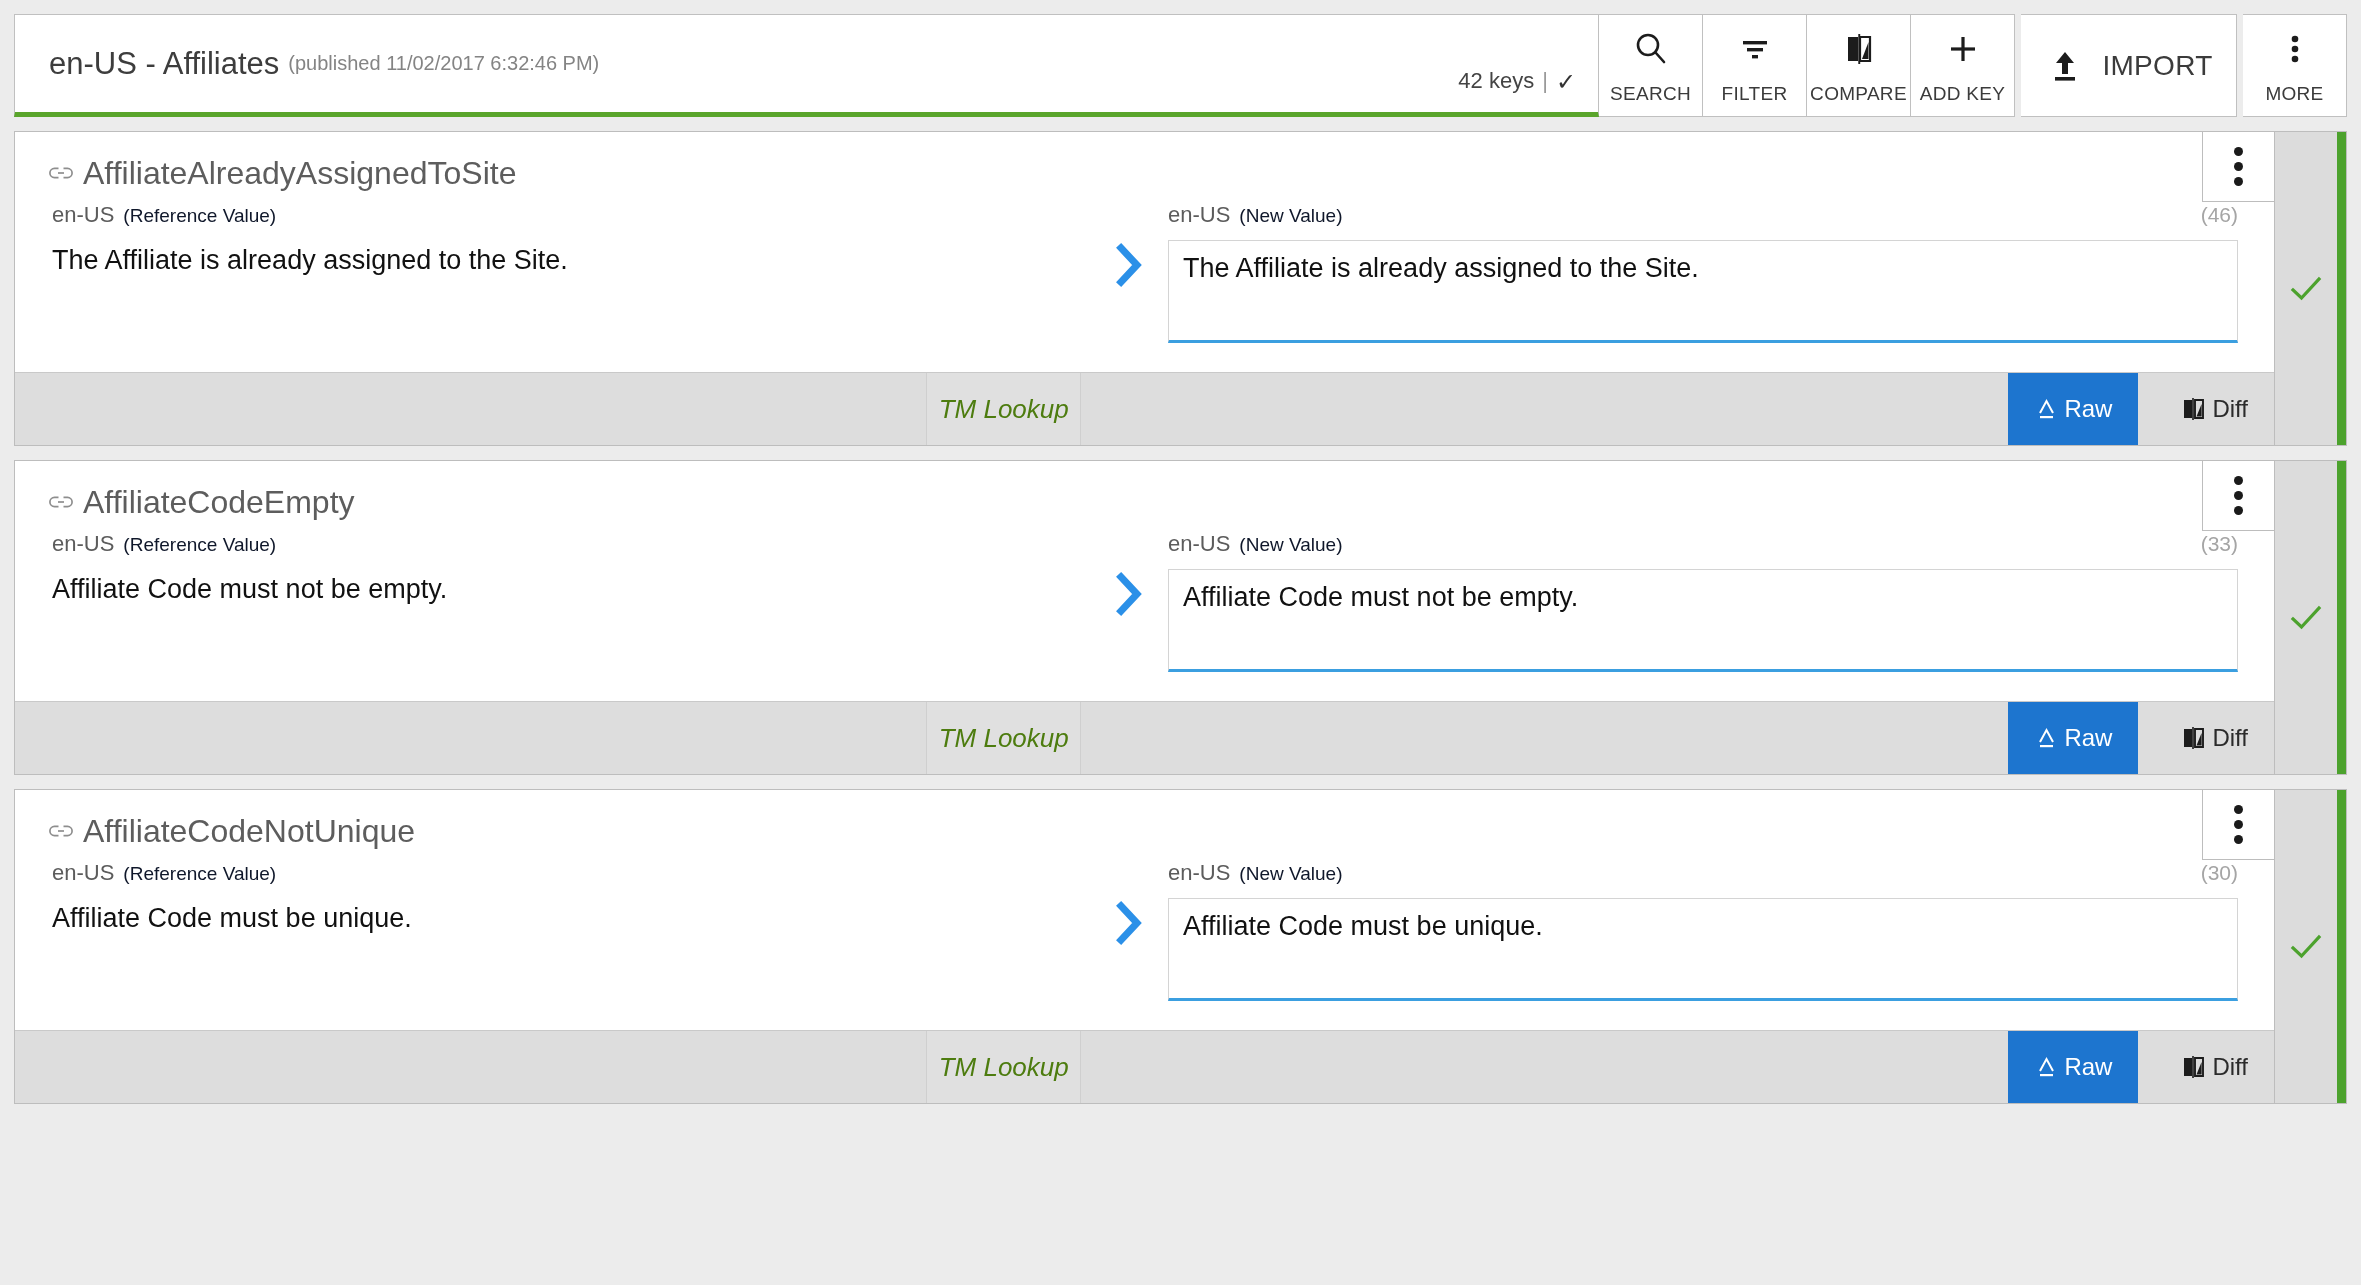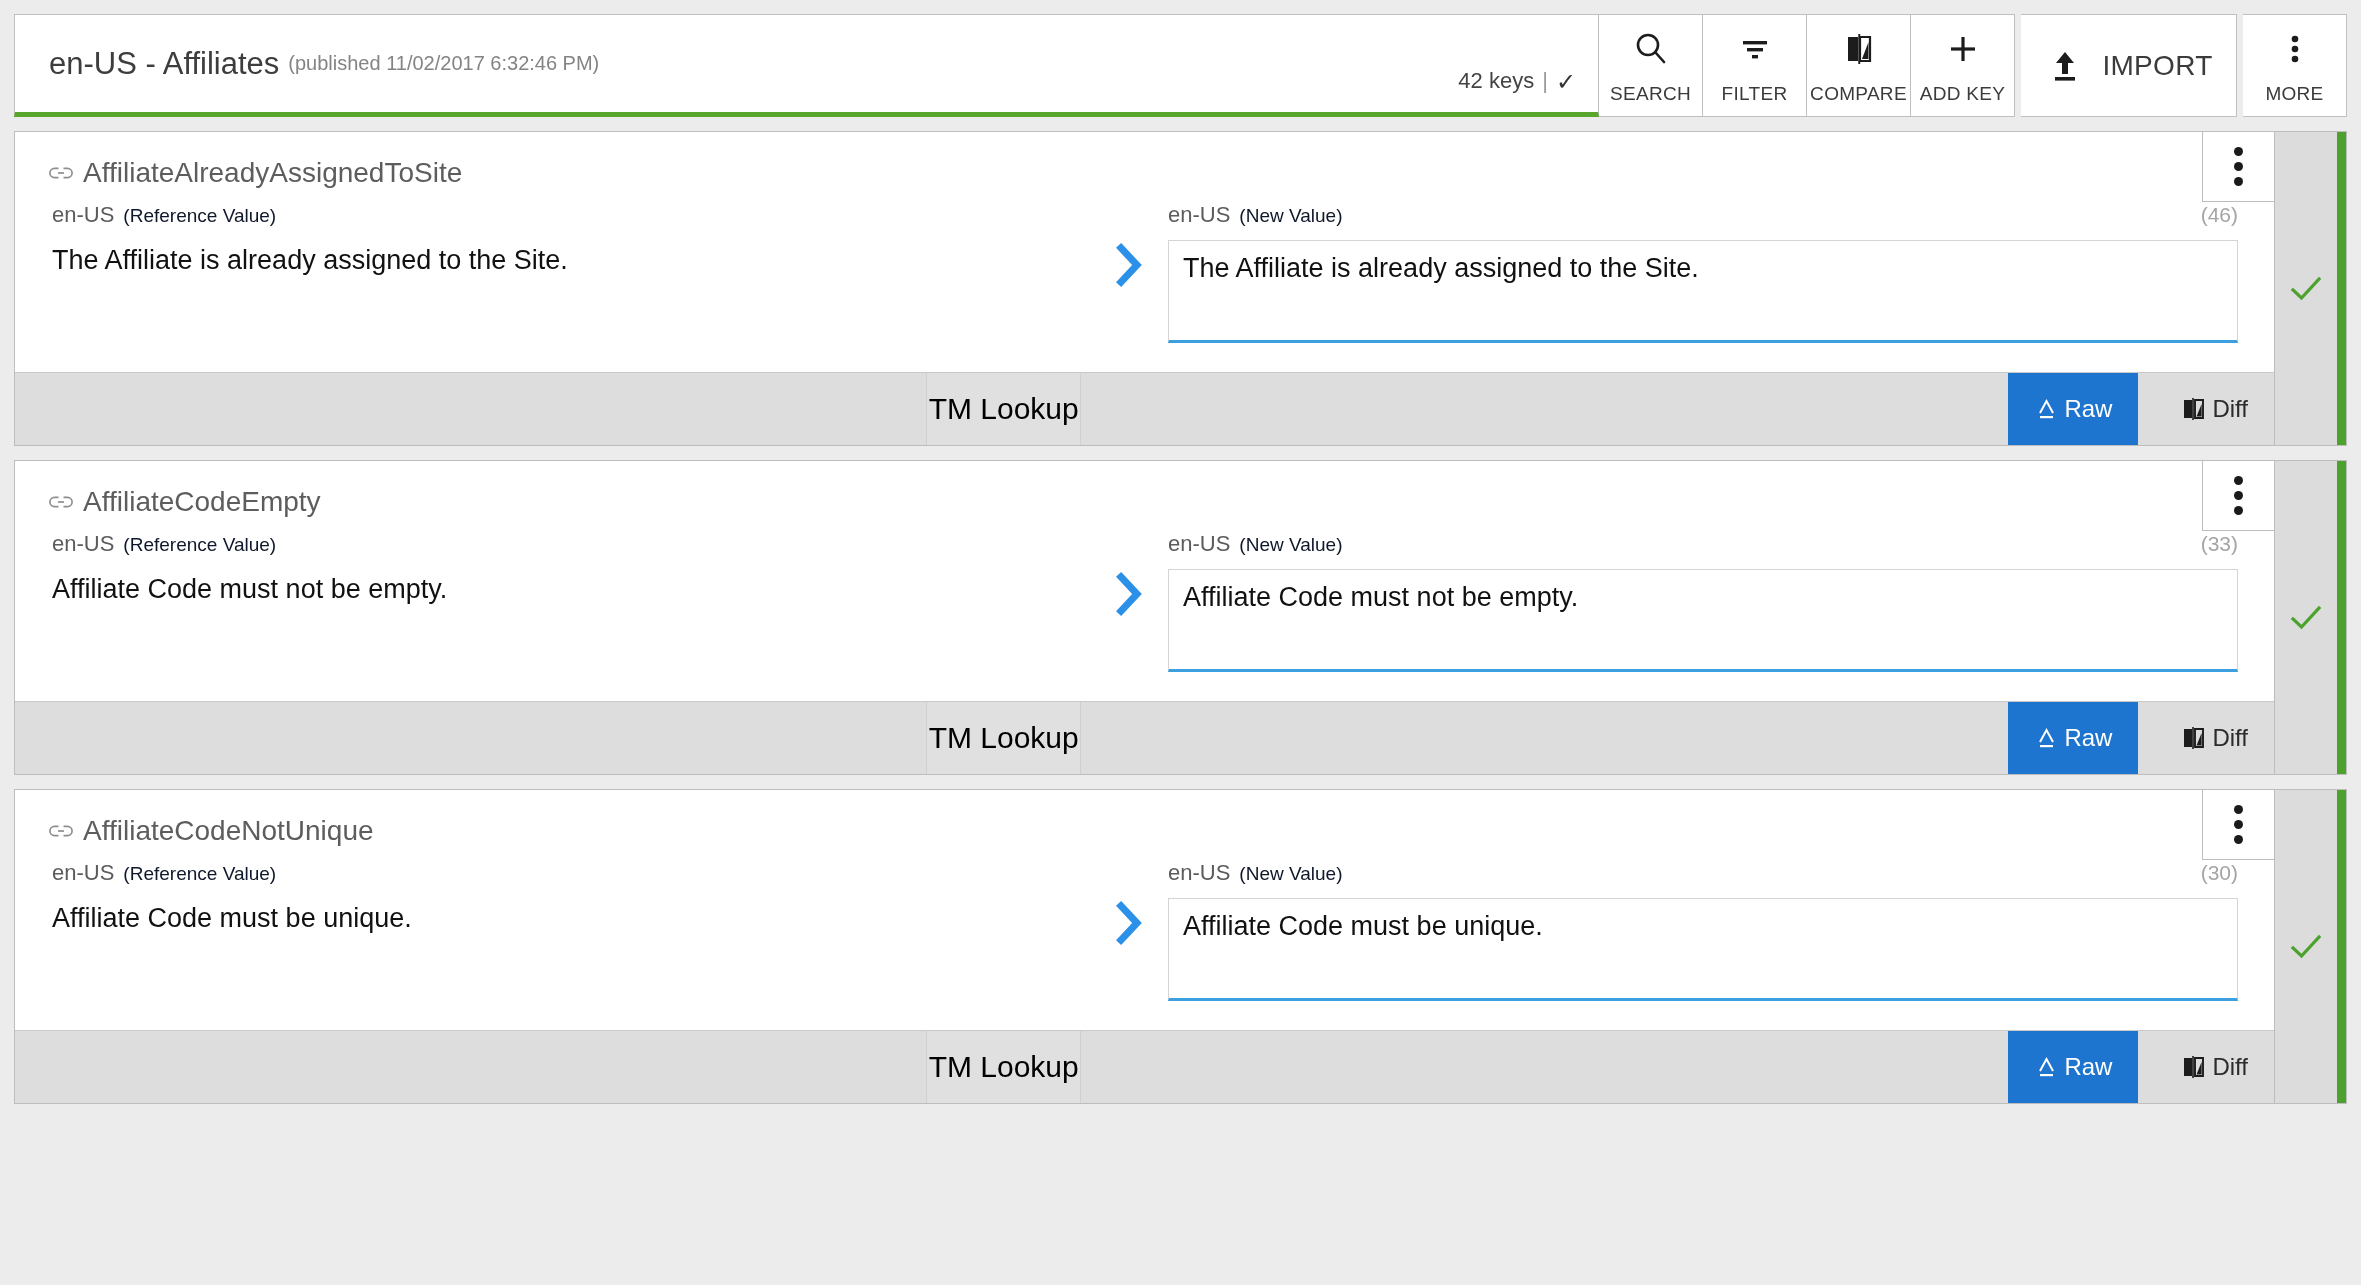--- a/index.html
+++ b/index.html
@@ -133,21 +133,21 @@
     gap: 10px;
     padding-left: 34px;
     height: 38px;
   }
   .link-icon {
     width: 24px; height: 16px;
     display: inline-flex; align-items: center; justify-content: center;
     color: #8e8e8e;
   }
   .key-name {
-    font-size: 28px;
+    font-size: 32px;
     color: #5d5d5d;
     white-space: nowrap;
   }
 
   .kebab-btn {
     position: absolute;
     top: 0px;
     right: 0px;
     width: 72px;
     height: 70px;
@@ -251,26 +251,27 @@
     background: #dddddd;
     border-top: 1px solid #c9c9c9;
   }
   .footer-spacer { flex: 1 1 auto; }
   .tm-lookup {
     width: 155px;
     flex: 0 0 auto;
     display: flex;
     align-items: center;
     justify-content: center;
-    font-size: 30px;
-    color: #000000;
+    font-size: 26px;
+    color: #4d7c0f;
     border-left: 1px solid #cfcfcf;
     border-right: 1px solid #cfcfcf;
     background: #e0e0e0;
     cursor: pointer;
+    font-style: italic;
   }
   .footer-gap { flex: 1 1 auto; }
   .mode-btn {
     flex: 0 0 auto;
     display: flex;
     align-items: center;
     justify-content: center;
     gap: 4px;
     padding: 0 26px;
     font-size: 24px;

